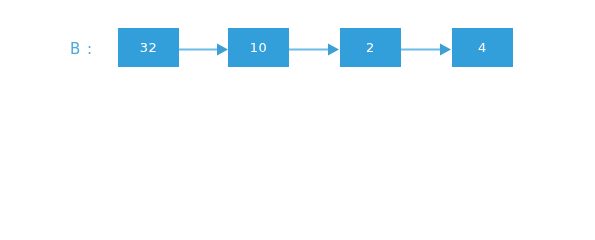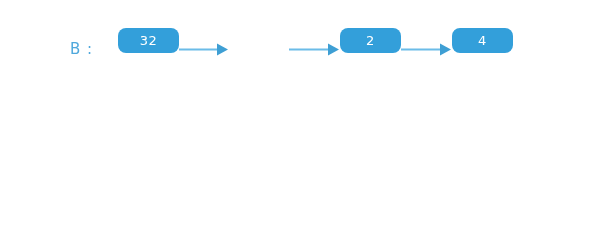--- a/index.html
+++ b/index.html
@@ -26,24 +26,23 @@
     line-height: 22px;
     font-size: 15px;
     letter-spacing: 1px;
     color: #4FA8DC;
     white-space: pre;
   }
   .node {
     position: absolute;
     top: 28px;
     width: 61px;
-    height: 25px;
+    height: 39px;
     background: #339FDA;
     box-sizing: border-box;
-    border-radius: 8px;
   }
   .node-value {
     position: absolute;
     left: 0;
     right: 0;
     top: 0;
     bottom: 0;
     display: flex;
     align-items: center;
     justify-content: center;
@@ -80,20 +79,23 @@
     <span class="node-value">32</span>
   </div>
 
   <div class="link l0">
     <svg width="50" height="43" viewBox="0 0 50 43" aria-hidden="true">
       <line x1="0" y1="21.5" x2="40" y2="21.5" stroke="#6BBCE8" stroke-width="2"></line>
       <polygon points="38,15.5 49,21.5 38,27.5" fill="#3E9FD4"></polygon>
     </svg>
   </div>
 
+  <div class="node n1">
+    <span class="node-value">10</span>
+  </div>
 
   <div class="link l1">
     <svg width="51" height="43" viewBox="0 0 51 43" aria-hidden="true">
       <line x1="0" y1="21.5" x2="41" y2="21.5" stroke="#6BBCE8" stroke-width="2"></line>
       <polygon points="39,15.5 50,21.5 39,27.5" fill="#3E9FD4"></polygon>
     </svg>
   </div>
 
   <div class="node n2">
     <span class="node-value">2</span>

